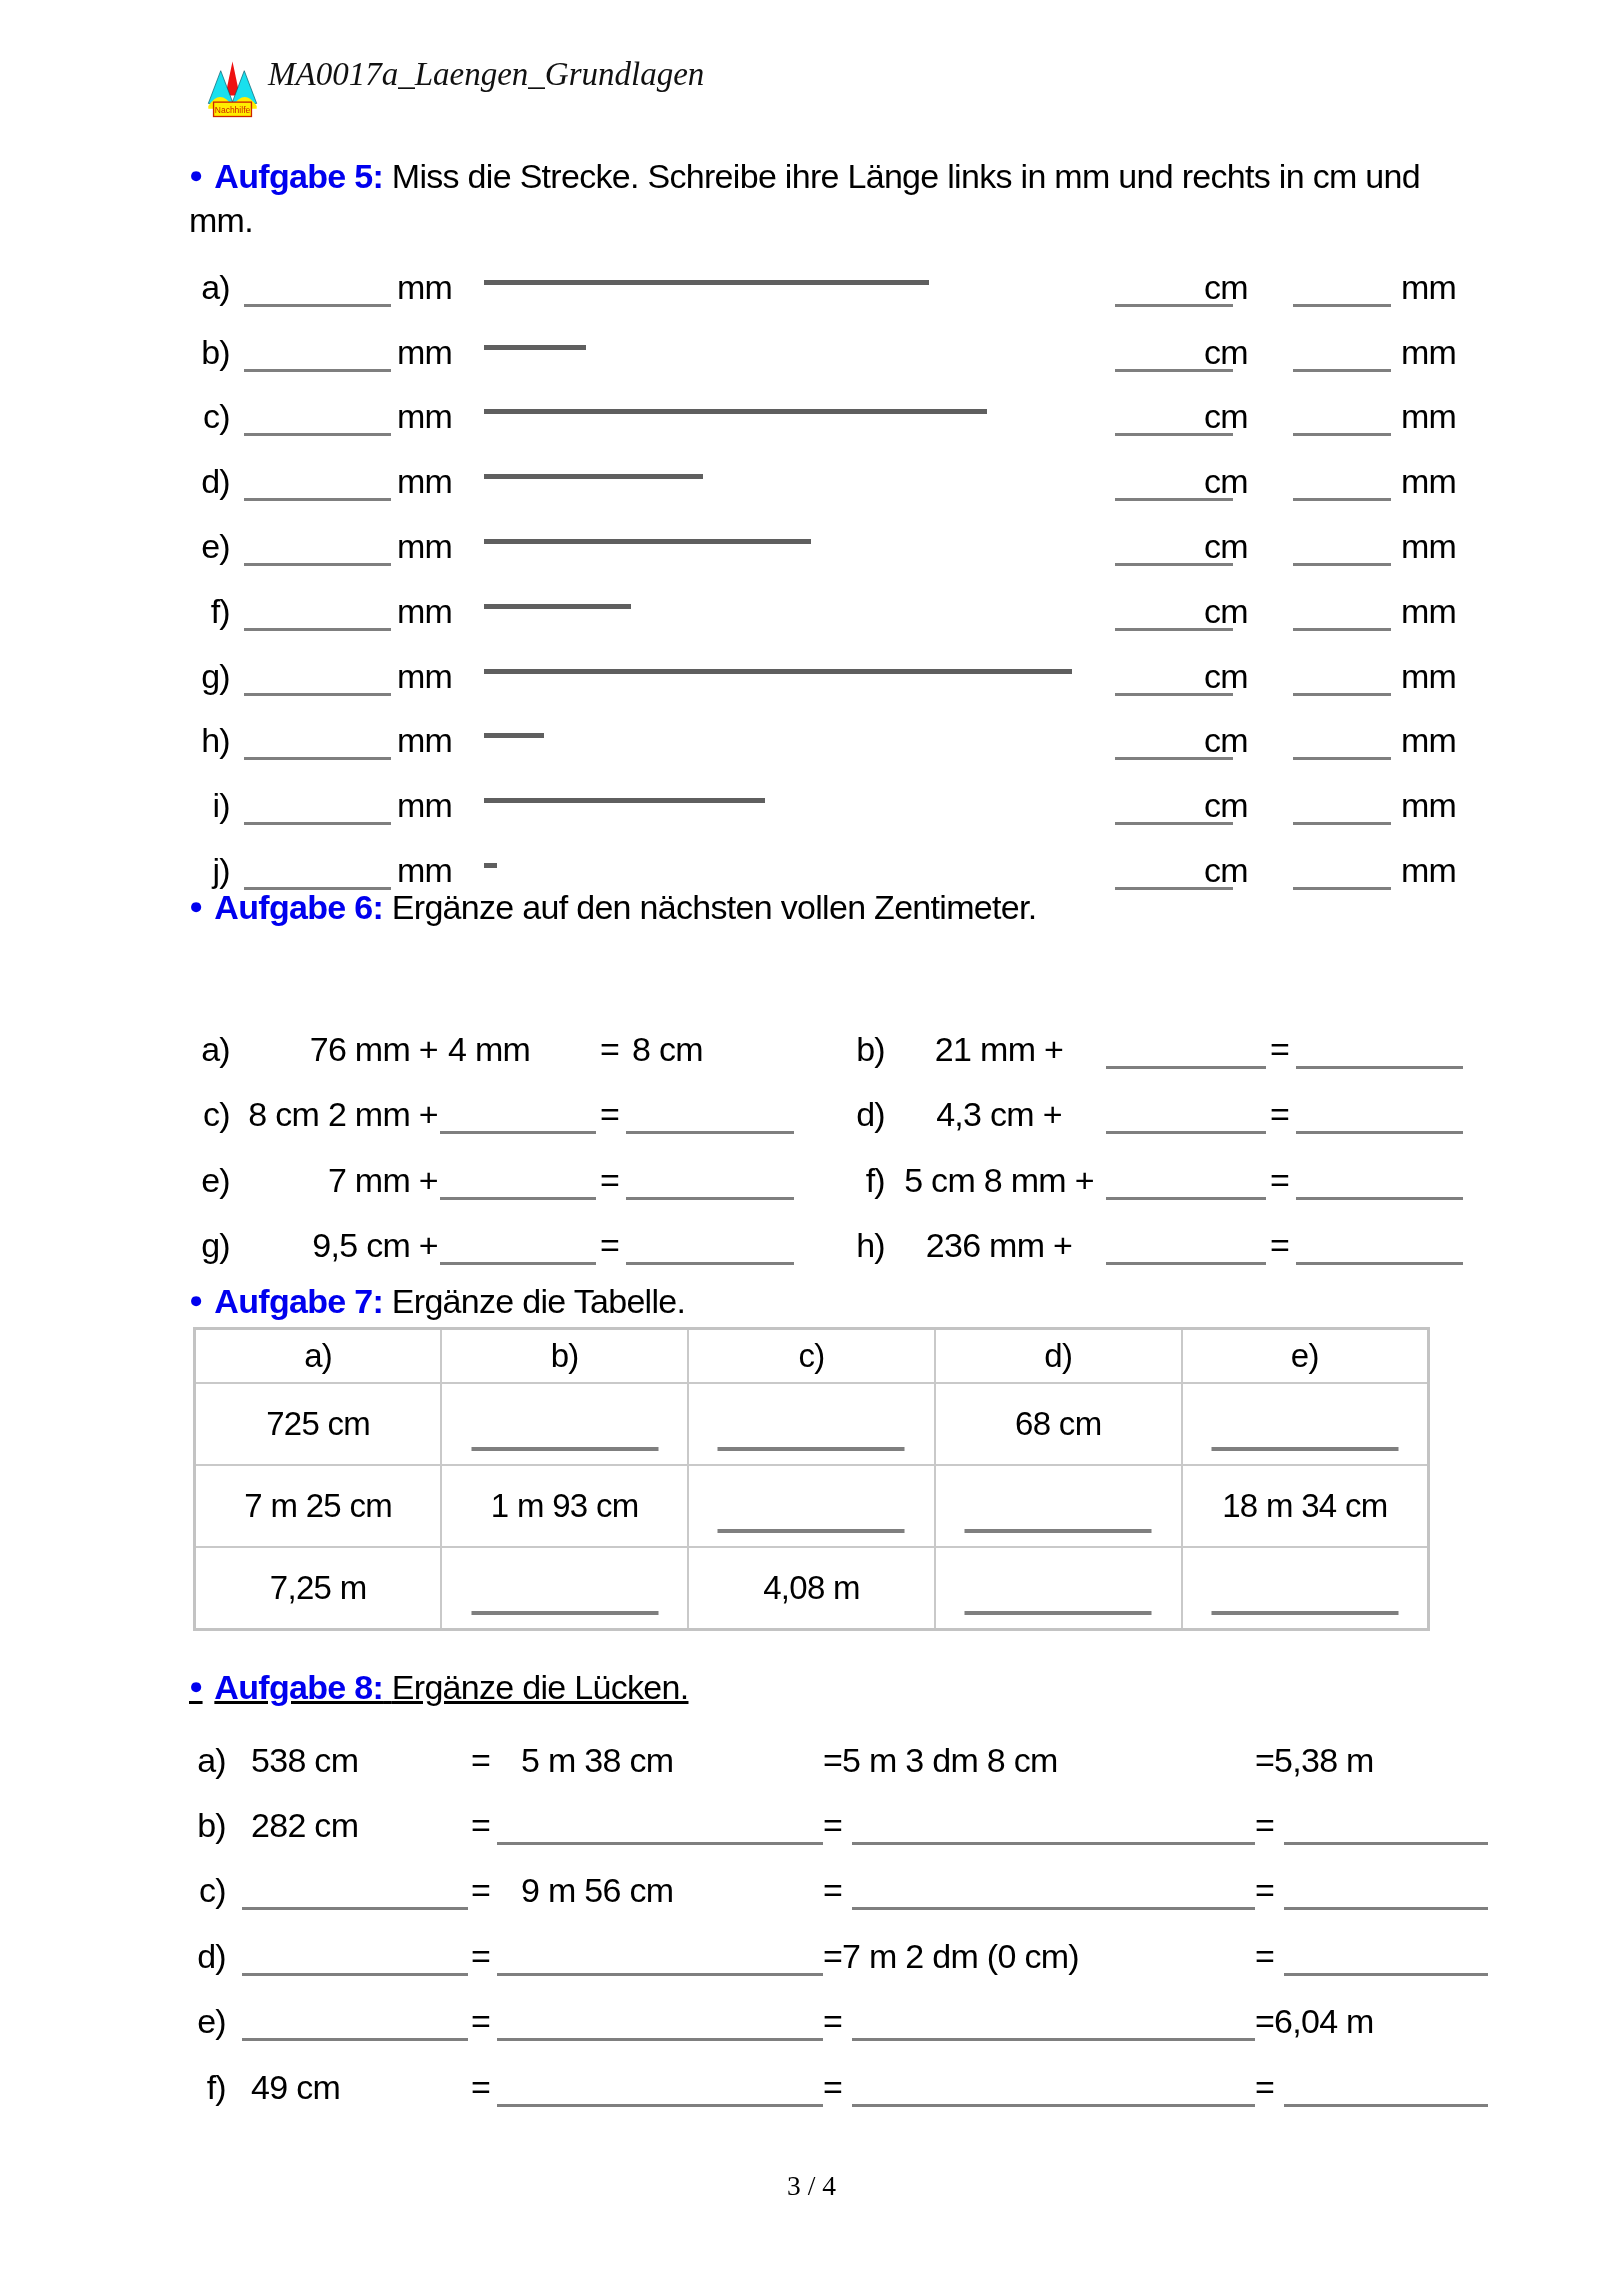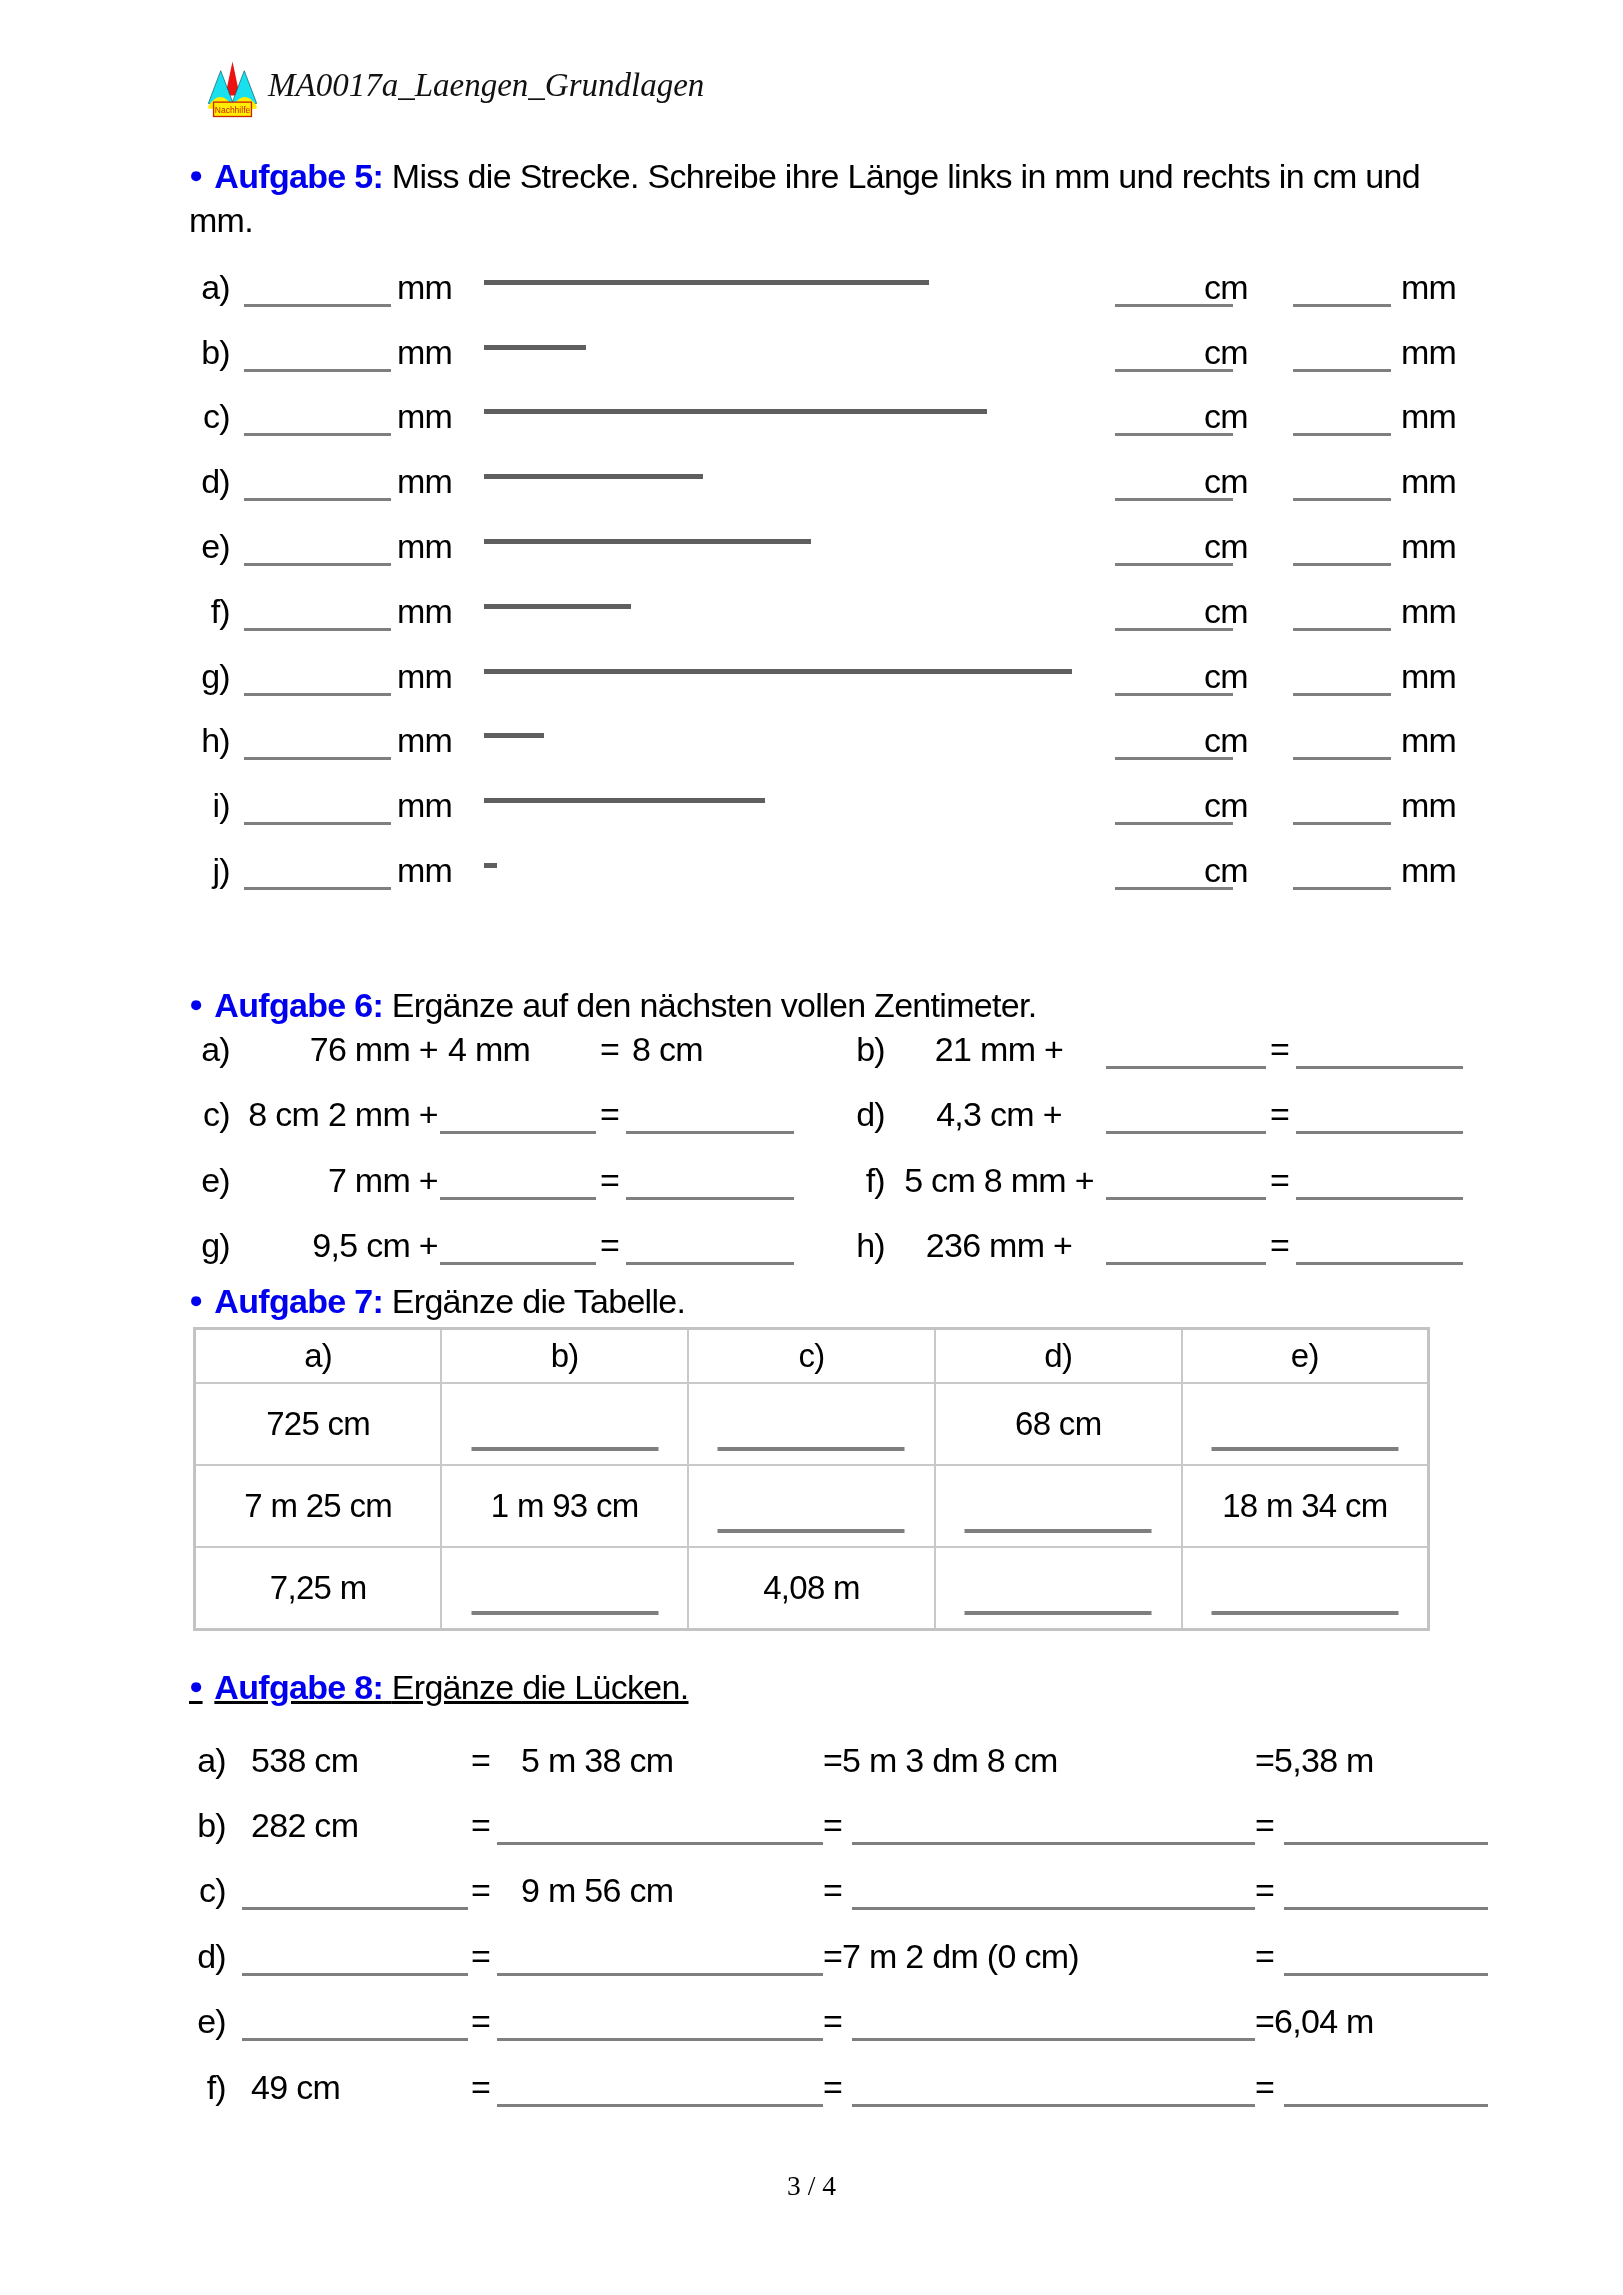--- a/index.html
+++ b/index.html
@@ -4,21 +4,21 @@
 <style>
   html,body{margin:0;padding:0;background:#ffffff;}
   .page{position:relative;width:1623px;height:2295px;background:#fff;
         font-family:"Liberation Sans",sans-serif;color:#000;overflow:hidden;}
 
   .txt{position:absolute;font-size:34px;line-height:41px;letter-spacing:-0.7px;white-space:nowrap;}
   .right{text-align:right;}
   .blank{position:absolute;height:0;border-bottom:3.9px solid #7f7f7f;}
   .seg{position:absolute;height:4.6px;background:#5f5f5f;}
 
-  .doctitle{position:absolute;left:268px;top:67px;font-family:"Liberation Serif",serif;
+  .doctitle{position:absolute;left:268px;top:56px;font-family:"Liberation Serif",serif;
             font-style:italic;font-size:33px;color:#111;white-space:nowrap;}
   .logo{position:absolute;left:207px;top:60px;}
 
   .heading{position:absolute;left:189px;font-size:34px;line-height:42px;letter-spacing:-0.7px;white-space:nowrap;}
   .heading .lbl{color:#0000ee;font-weight:bold;}
   .bullet{color:#0000ee;font-size:23.6px;vertical-align:4.6px;margin-right:11.8px;}
 
   .row{position:absolute;left:0;width:1623px;height:48px;}
 
   
@@ -184,21 +184,21 @@
     <div class="txt right t5-letter">j)</div>
     <div class="blank t5-b1"></div>
     <div class="txt t5-mm1">mm</div>
     <div class="seg t5-seg" style="width: 13px;"></div>
     <div class="blank t5-b2"></div>
     <div class="txt t5-cm">cm</div>
     <div class="blank t5-b3"></div>
     <div class="txt t5-mm2">mm</div>
   </div>
 
-  <div class="heading" style="top:983px;"><span class="bullet">●</span><span class="lbl">Aufgabe 6:</span> <span>Ergänze auf den nächsten vollen Zentimeter.</span></div>
+  <div class="heading" style="top:885px;"><span class="bullet">●</span><span class="lbl">Aufgabe 6:</span> <span>Ergänze auf den nächsten vollen Zentimeter.</span></div>
 
   <div class="row" style="top:1024px;">
     <div class="txt right t6l-letter">a)</div>
     <div class="txt right t6l-lhs">76 mm +</div>
     <div class="txt t6l-add-t">4 mm</div>
     <div class="txt t6l-eq">=</div>
     <div class="txt t6l-res-t">8 cm</div>
     <div class="txt right t6r-letter">b)</div>
     <div class="txt right t6r-lhs">21 mm +</div>
     <div class="blank t6r-add-b"></div>

